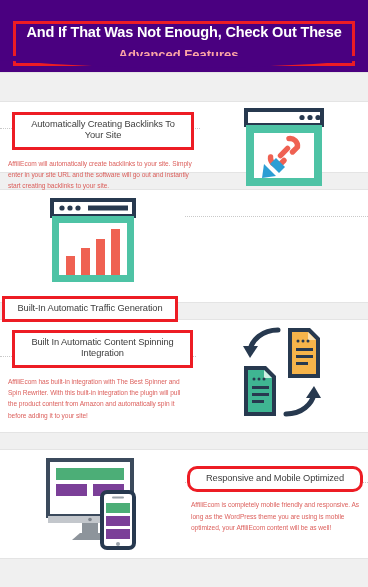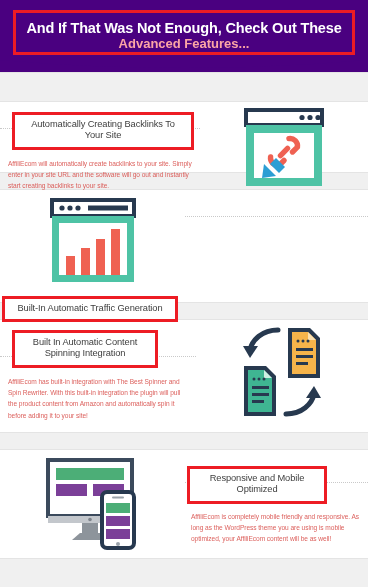--- a/index.html
+++ b/index.html
@@ -24,28 +24,28 @@
     overflow: hidden;
   }
   .hero-curve {
     position: absolute;
     left: 0; bottom: -2px;
     width: 368px; height: 18px;
     display: block;
   }
   .hero-box {
     position: absolute;
-    left: 13px; top: 10px;
+    left: 13px; top: 21px;
     width: 342px; height: 45px;
     border: 3px solid #ed1c24;
     background: #4a0080;
     display: flex;
     flex-direction: column;
     align-items: center;
-    justify-content: flex-end;
+    justify-content: space-between;
   }
   .hero-line1 {
     color: #ffffff;
     font-size: 14.5px;
     font-weight: bold;
     letter-spacing: -0.15px;
     line-height: 1.15;
     white-space: nowrap;
   }
   .hero-line2 {
@@ -125,29 +125,29 @@
 
   .row2 { height: 112px; flex-direction: column; }
   .row2 .f-art { width: 185px; padding-top: 6px; justify-content: center; }
   .row2 .f-text { width: 183px; padding-left: 0px; }
   .row2 .heading-box { width: 176px; margin-left: 2px; }
   .row2 .body-text { margin-top: 7px; width: 178px; margin-left: 6px; }
   .row2 .dotline { left: 185px; right: 0px; top: 26px; }
 
   .row3 { height: 112px; }
   .row3 .f-text { width: 196px; padding-left: 8px; }
-  .row3 .heading-box { width: 146px; margin-left: 4px; }
+  .row3 .heading-box { width: 181px; margin-left: 4px; }
   .row3 .body-text { margin-top: 8px; width: 180px; }
   .row3 .f-art { width: 172px; padding-top: 2px; }
   .row3 .dotline { left: 0; right: 172px; top: 36px; }
 
   .row4 { height: 108px; }
   .row4 .f-art { width: 185px; padding-top: 4px; }
   .row4 .f-text { width: 183px; padding-left: 0px; padding-top: 16px; }
-  .row4 .heading-box { width: 140px; margin-left: 2px; }
+  .row4 .heading-box { width: 176px; margin-left: 2px; border-radius: 10px; }
   .row4 .body-text { margin-top: 7px; width: 172px; margin-left: 6px; }
   .row4 .dotline { left: 185px; right: 0px; top: 32px; }
 
   svg { display:block; }
 </style>
 </head>
 <body>
 
 <div id="page">
 

